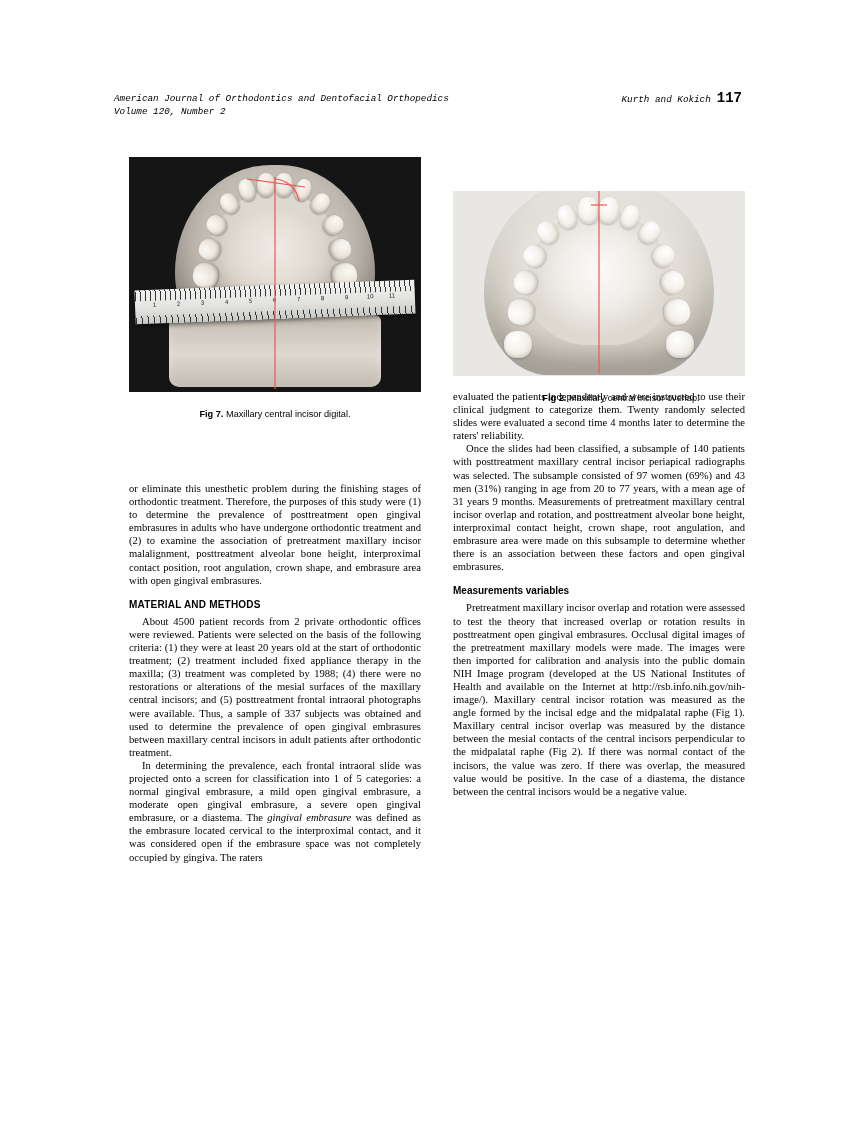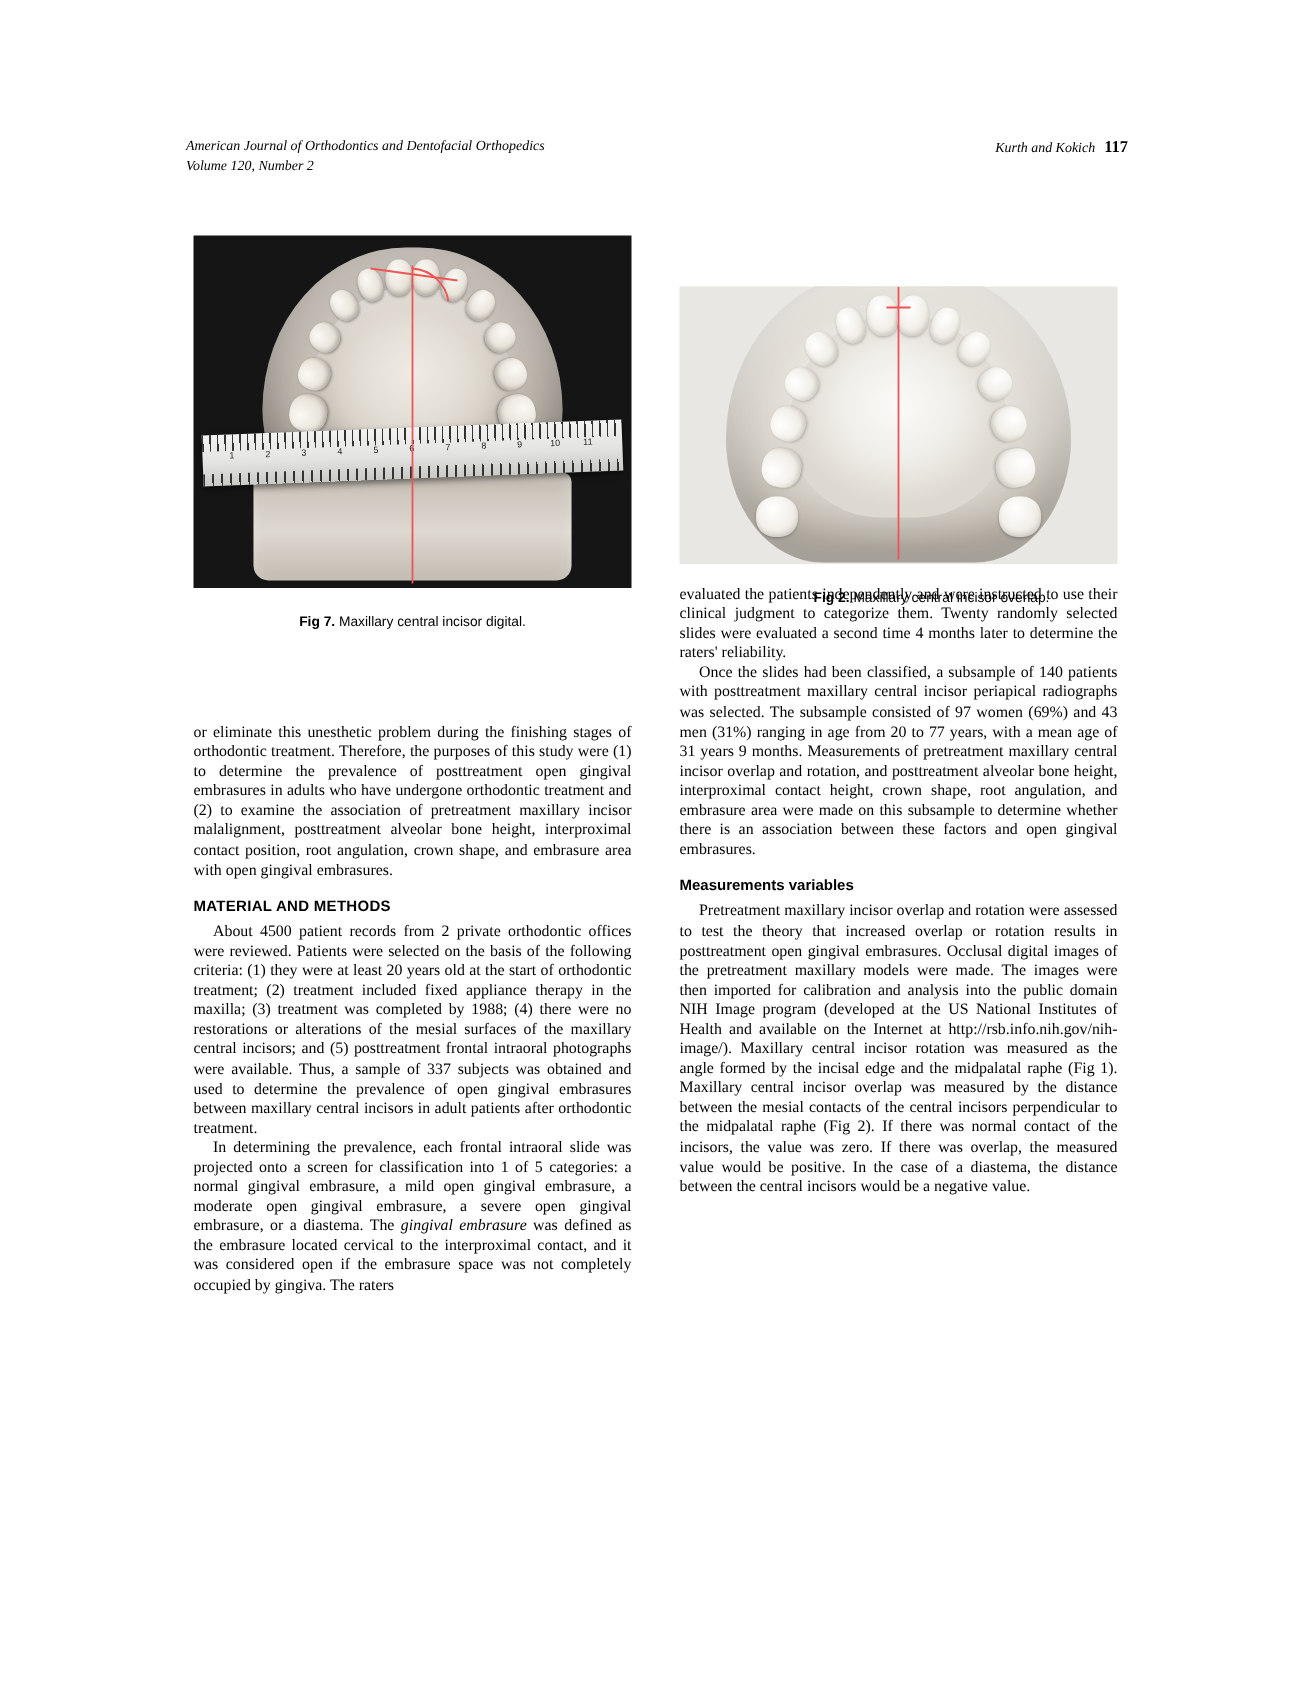--- a/index.html
+++ b/index.html
@@ -18,44 +18,45 @@
   .page {
     position: absolute;
     left: 0; top: 0;
     width: 862px;
     height: 1122px;
     background: #ffffff;
   }
   
   .running-head {
     position: absolute;
-    left: 124px;
+    left: 114px;
     top: 92px;
     width: 628px;
     height: 30px;
     font-size: 9.3px;
     line-height: 13px;
+    font-family: Liberation Mono, monospace;
   }
   .rh-left {
     position: absolute;
     left: 0; top: 0;
     font-style: italic;
     white-space: nowrap;
   }
   .rh-left .line2 { display: block; }
   .rh-right {
     position: absolute;
     right: 0; top: 0;
     font-style: italic;
     white-space: nowrap;
   }
   .rh-right .pageno {
     font-style: normal;
     font-weight: bold;
-    font-size: 11px;
+    font-size: 14px;
     margin-left: 6px;
   }
   
   .fig1-wrap {
     position: absolute;
     left: 129px;
     top: 157px;
     width: 292px;
   }
   .fig1-img {

